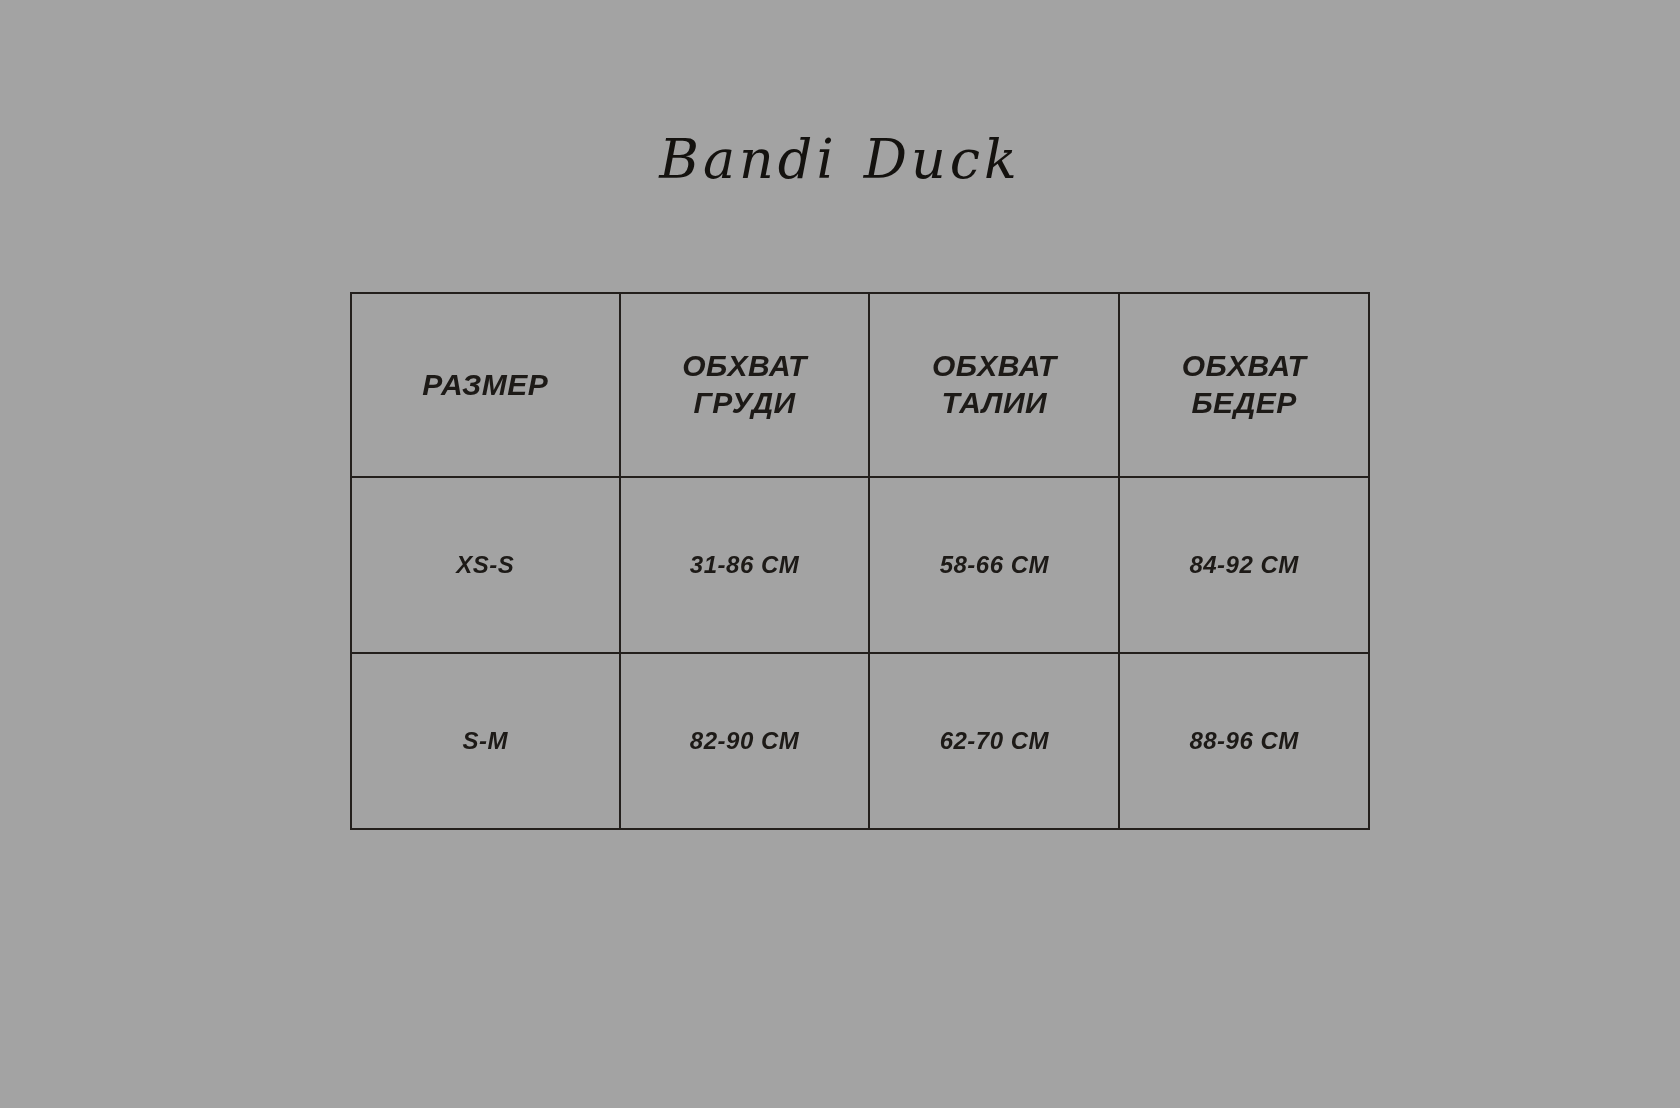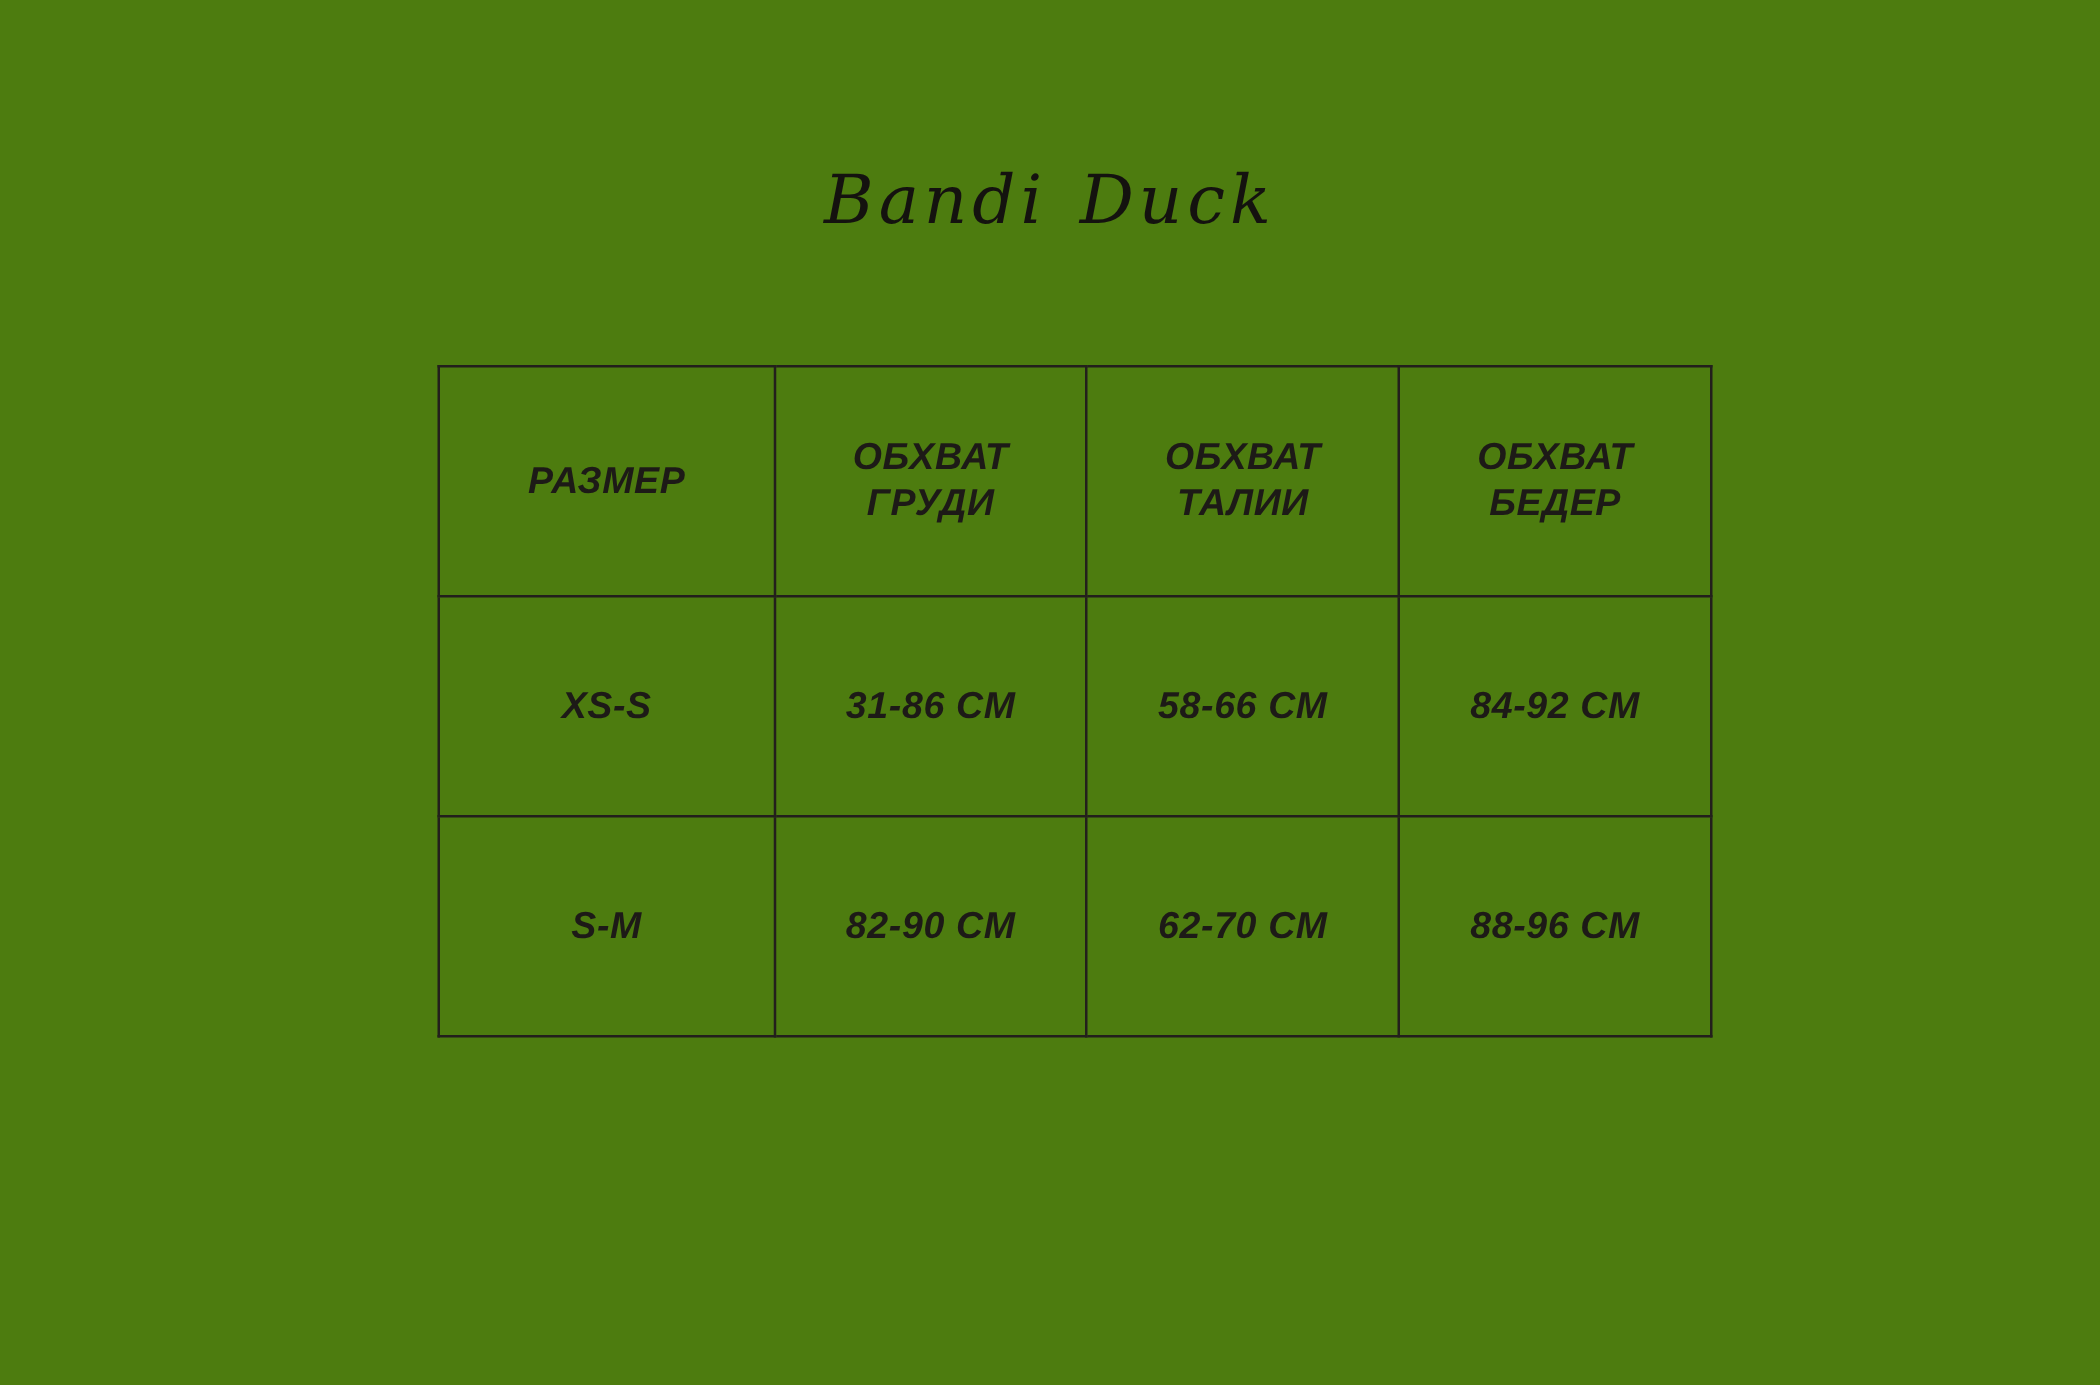--- a/index.html
+++ b/index.html
@@ -11,21 +11,21 @@
     width: 1680px;
     height: 1108px;
     font-family: "Liberation Sans", sans-serif;
     color: #1a1a1a;
     position: relative;
     overflow: hidden;
   }
   .page {
     position: absolute;
     inset: 0;
-    background: #4d7c0f;
+    background: #a3a3a3;
   }
   .brand {
     position: absolute;
     top: 128px;
     left: 0;
     width: 100%;
     text-align: center;
     font-family: "DejaVu Serif", serif;
     font-style: italic;
     font-size: 54px;
@@ -61,21 +61,21 @@
     color: #1d1a17;
   }
   table.size-table thead th {
     height: 180px;
     font-size: 30px;
     line-height: 1.22;
     letter-spacing: 0.5px;
   }
   table.size-table tbody td {
     height: 172px;
-    font-size: 30px;
+    font-size: 24px;
     letter-spacing: 0.5px;
   }
   table.size-table thead th:first-child,
   table.size-table tbody td:first-child {
     width: 26%;
   }
   .hdr-line {
     display: block;
   }
 </style>

